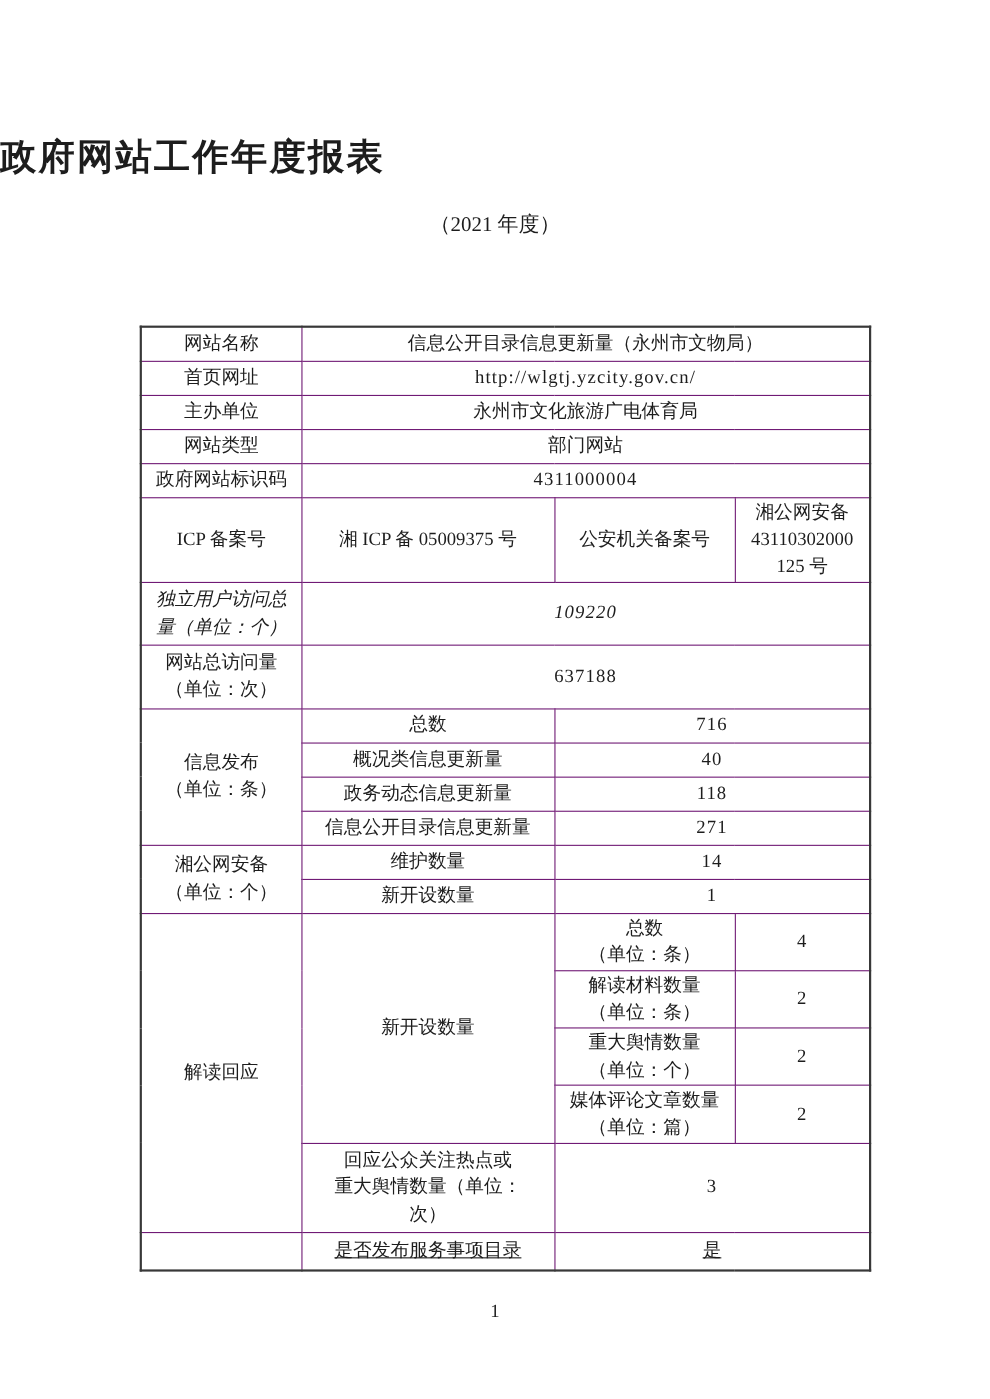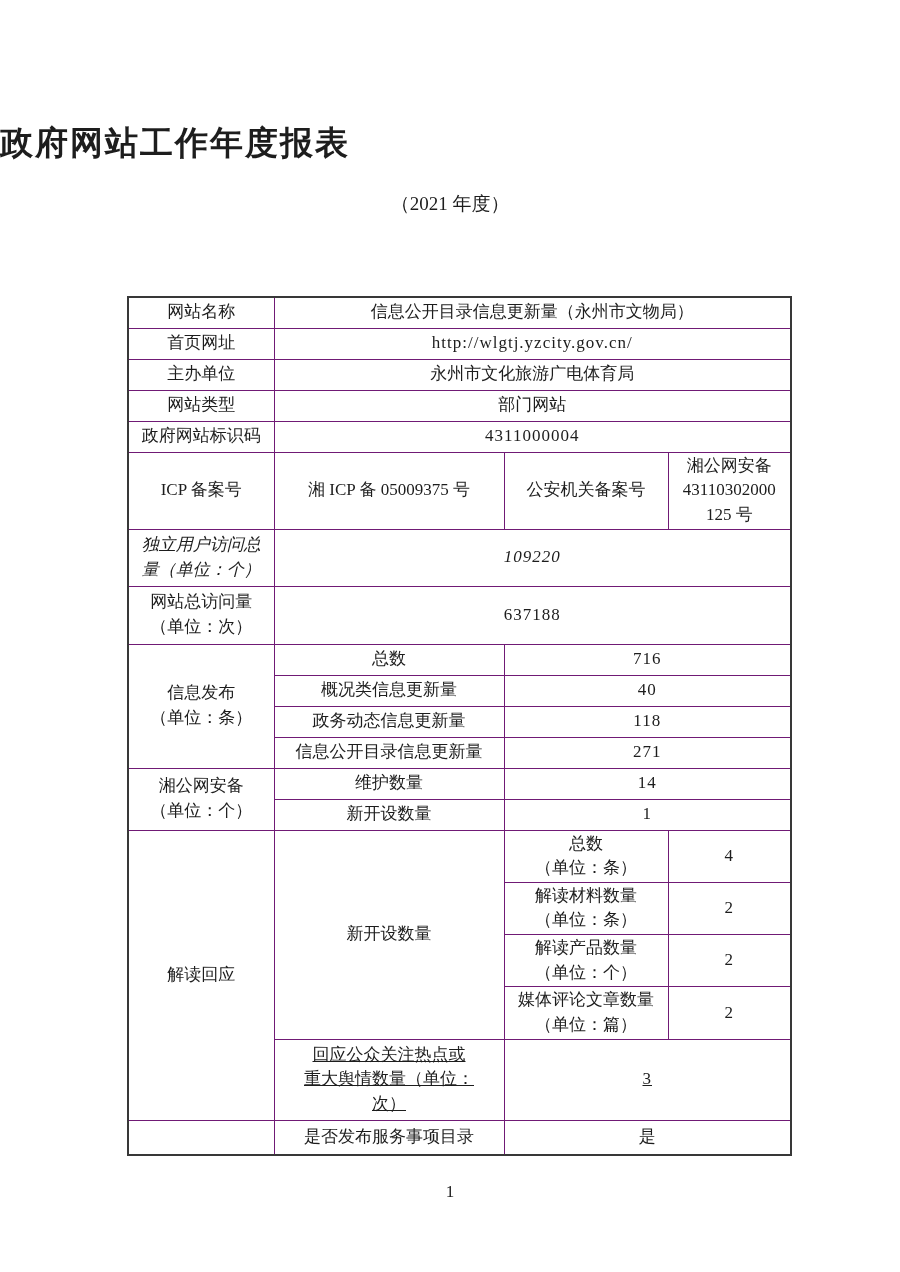--- a/index.html
+++ b/index.html
@@ -32,22 +32,22 @@
     padding:1px 10px;
     overflow:hidden;
     margin-left:30px;
   }
   tr.h31  { height:31px; }
   tr.h77  { height:77px; }
   tr.h57  { height:57px;font-style:italic; }
   tr.h58  { height:58px; }
   tr.h51  { height:51px; }
   tr.h50  { height:50px; }
-  tr.h81  { height:81px;text-decoration:underline; }
-  tr.h35  { height:35px; }
+  tr.h81  { height:81px; }
+  tr.h35  { height:35px;text-decoration:underline; }
   .line { display:block; }
   .num { letter-spacing:1px; }
   .url { letter-spacing:1px; }
   .page-number {
     position:absolute; top:1182px; left:0; width:100%;
     text-align:center; font-size:17px;
   }
 </style>
 </head>
 <body>
@@ -158,21 +158,21 @@
       </tr>
       <tr class="h51">
         <td>
           <span class="line">解读材料数量</span>
           <span class="line">（单位：条）</span>
         </td>
         <td class="num">2</td>
       </tr>
       <tr class="h51">
         <td>
-          <span class="line">解读产品数量</span>
+          <span class="line">重大舆情数量</span>
           <span class="line">（单位：个）</span>
         </td>
         <td class="num">2</td>
       </tr>
       <tr class="h51">
         <td>
           <span class="line">媒体评论文章数量</span>
           <span class="line">（单位：篇）</span>
         </td>
         <td class="num">2</td>

